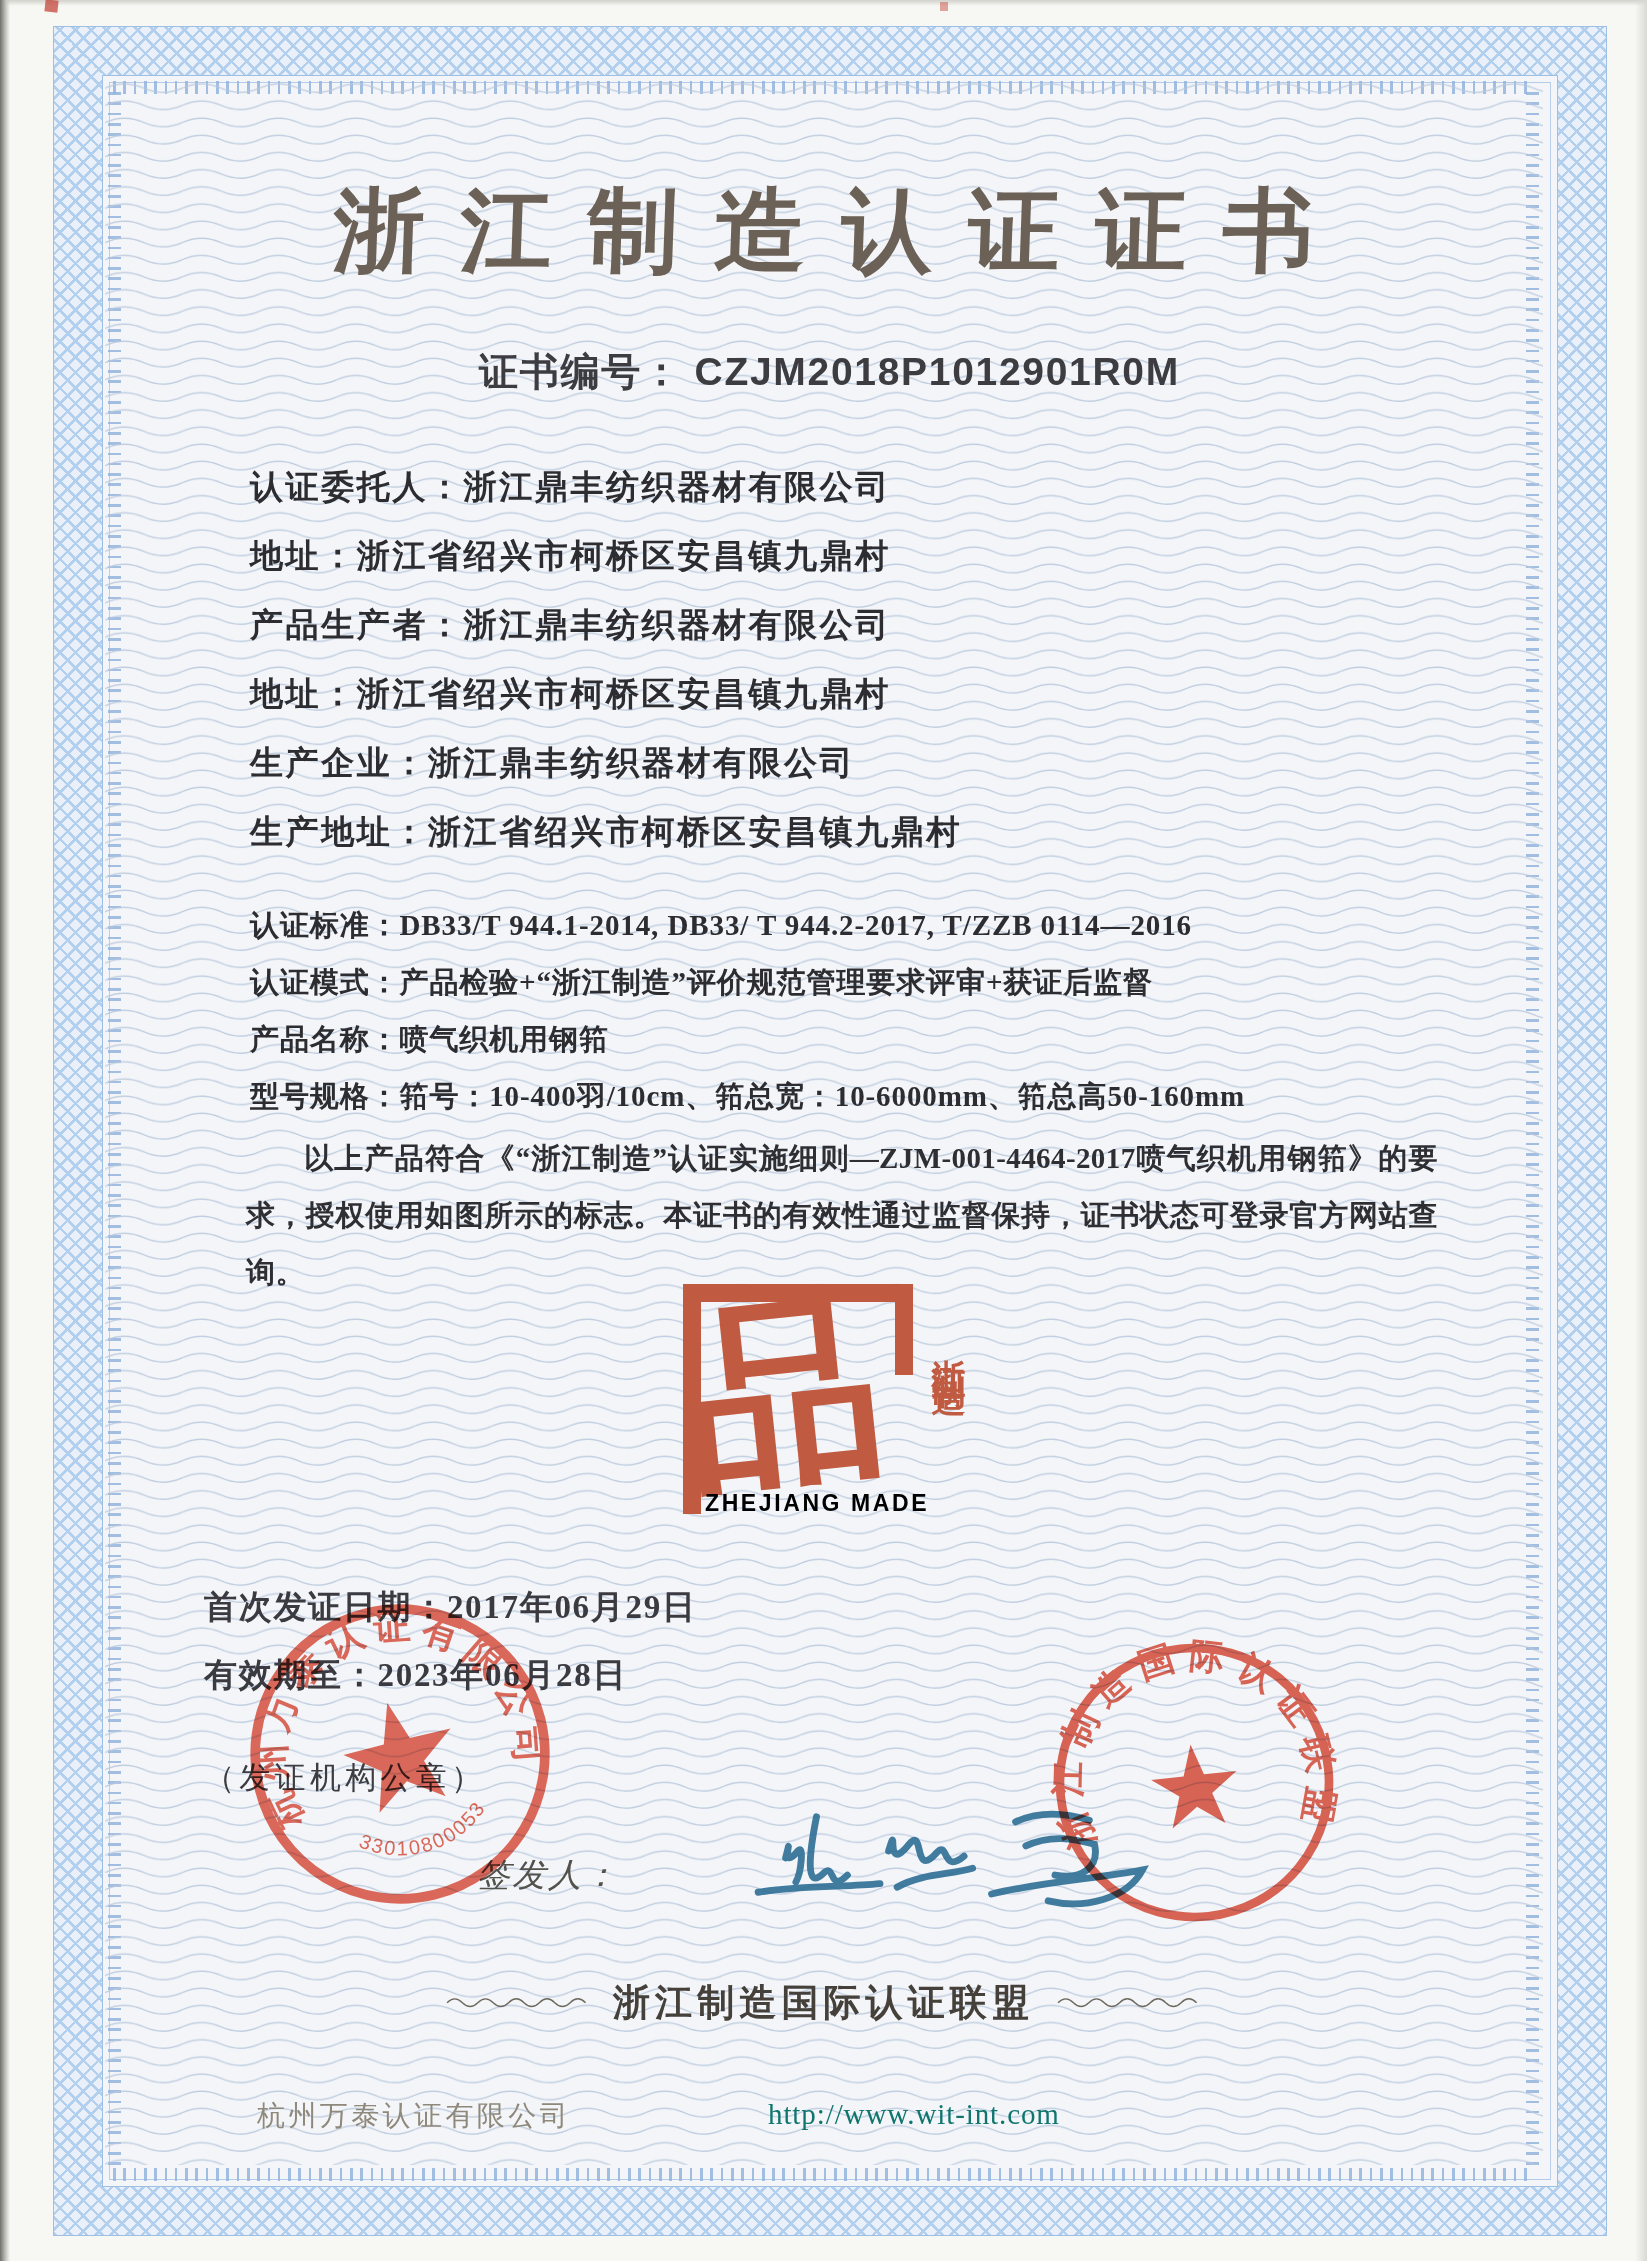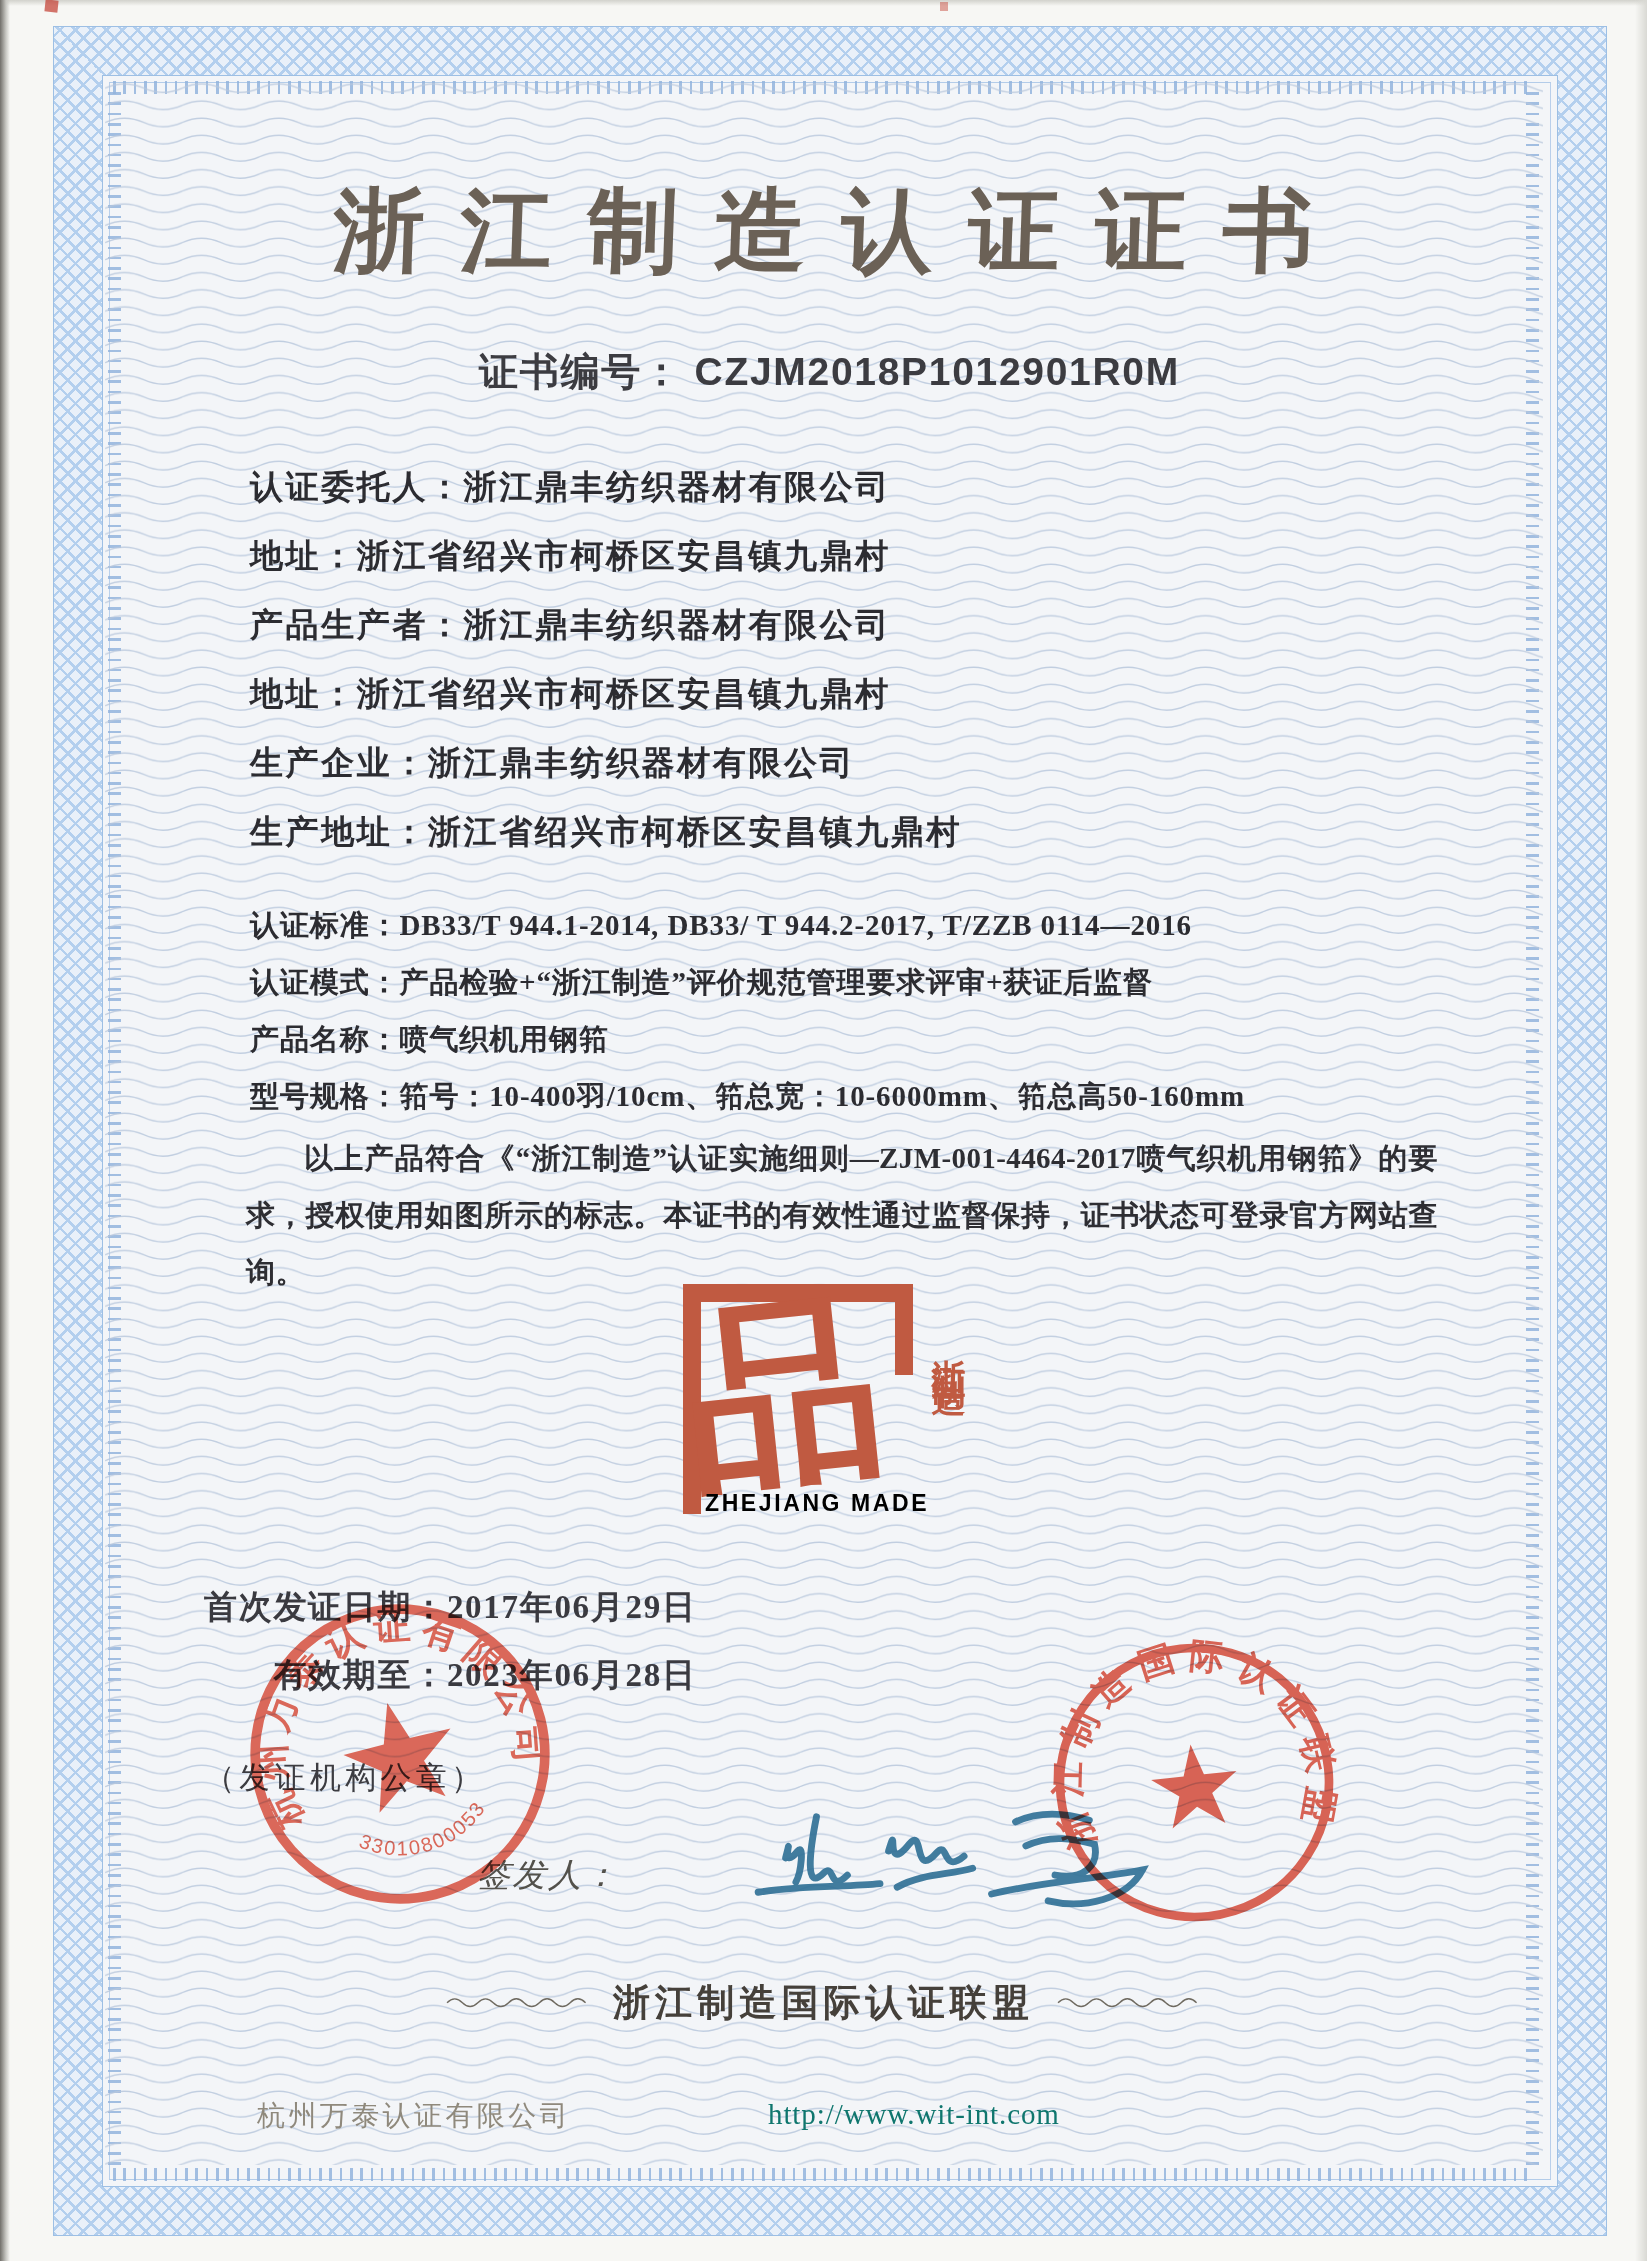--- a/index.html
+++ b/index.html
@@ -60,21 +60,21 @@
   .logo .bar-right{left:212px;top:0;width:18px;height:91px;}
   .logo .mark{position:absolute;left:1.7px;top:12px;font-size:197px;line-height:197px;
     font-weight:bold;color:#c05a41;transform:rotate(-6deg);}
   .logo .side{position:absolute;left:242px;top:48px;writing-mode:vertical-rl;
     font-size:34px;font-weight:bold;letter-spacing:7.7px;color:#c05a41;}
   .logo .caption{position:absolute;left:22px;top:206px;width:266px;
     font-family:"Liberation Sans","DejaVu Sans",sans-serif;font-size:23px;
     font-weight:800;letter-spacing:2.6px;color:#000000;}
   
   .dates{left:204px;top:1573px;font-size:33px;font-weight:600;letter-spacing:1.7px;color:#3a3a40;}
-  .dates li{line-height:68px;text-align:right;}
+  .dates li{line-height:68px;}
   .seal-note{position:absolute;left:204px;top:1757px;font-size:31px;letter-spacing:4.3px;color:#3c3c41;}
   .issuer{position:absolute;left:477px;top:1853px;font-size:33px;letter-spacing:2.6px;color:#53514b;font-style:italic;}
   .signature{position:absolute;left:753px;top:1772px;width:429px;height:159px;}
   
   .stamp{position:absolute;mix-blend-mode:multiply;opacity:.84;}
   .stamp.left{left:242px;top:1596px;width:316px;height:316px;transform:rotate(-14deg);}
   .stamp.right{left:1047px;top:1635px;width:295px;height:295px;transform:rotate(-6deg);}
   
   .footer-alliance{position:absolute;left:0;top:1978px;width:100%;display:flex;
     align-items:center;justify-content:center;gap:22px;}

